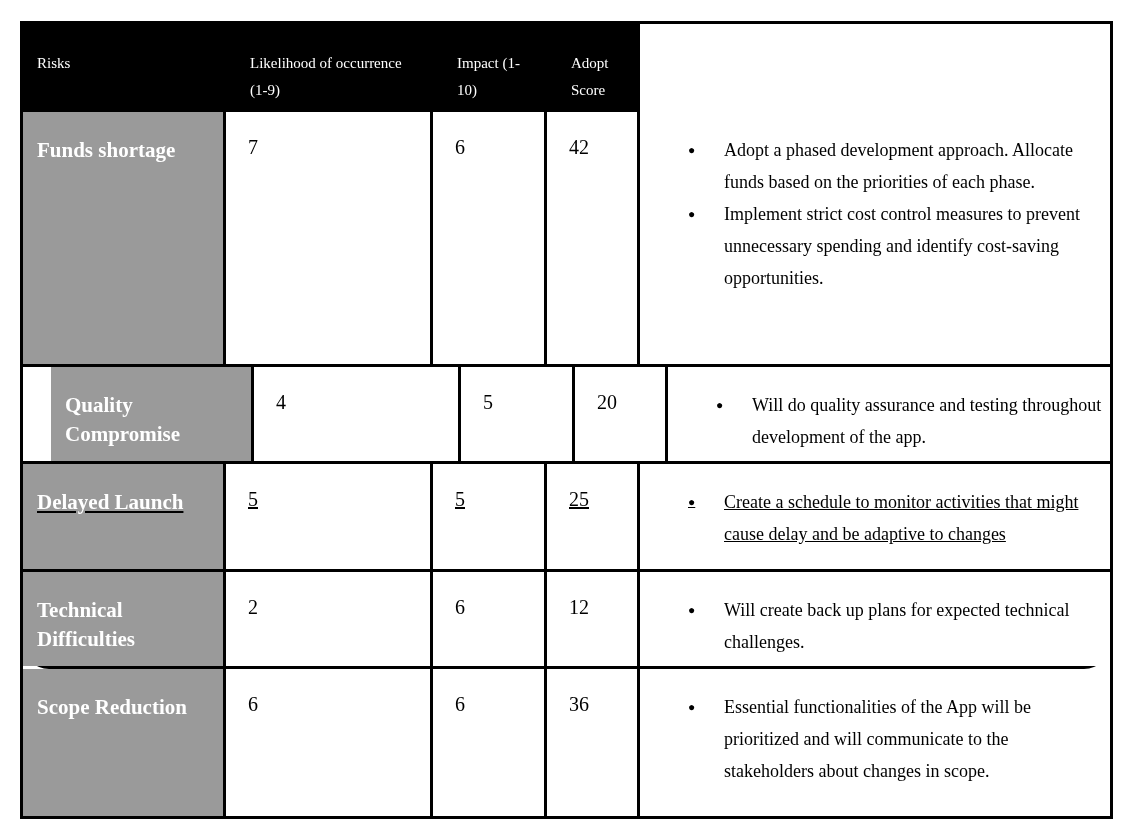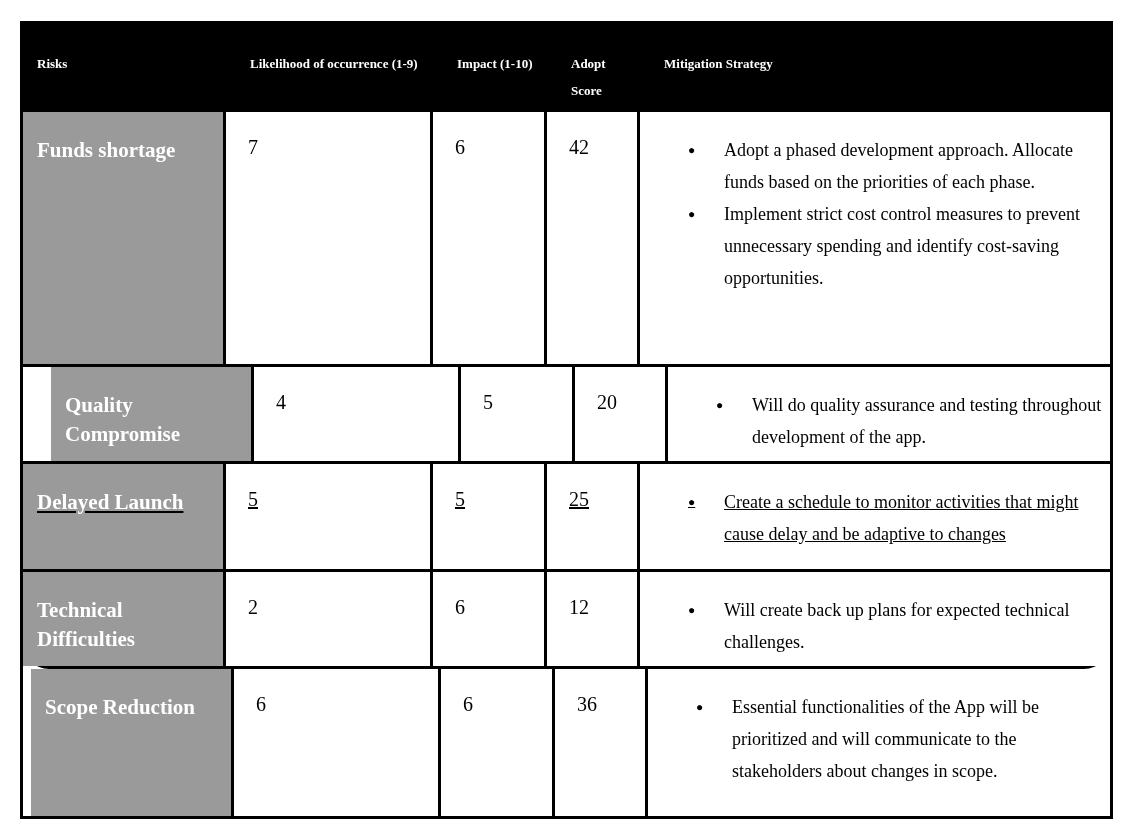--- a/index.html
+++ b/index.html
@@ -28,30 +28,30 @@
     grid-template-columns:203px 207px 114px 93px 1fr;
     border-bottom:3px solid var(--border);
   }
   #table-body .trow:last-child{border-bottom:none;}
   .cell{border-right:3px solid var(--border);}
   .cell:last-child{border-right:none;}
   
   .thead{border-bottom:none;min-height:83px;}
   .thead .cell{
     background:var(--header-bg);color:var(--header-text);
-    font-weight:bold;font-size:13px;line-height:27px;
+    font-weight:normal;font-size:15px;line-height:27px;
     padding:26px 10px 8px 24px;border-right-color:var(--header-bg);
   }
   .thead .cell.c-risk{padding-left:14px;}
   
   #table-body .trow:nth-child(1){min-height:255px;}
   #table-body .trow:nth-child(2){min-height:88px;padding-left:28px;}
   #table-body .trow:nth-child(3){min-height:108px;text-decoration:underline;}
   #table-body .trow:nth-child(4){min-height:88px;border-radius:26px;}
-  #table-body .trow:nth-child(5){min-height:147px;margin-left:8px;}
+  #table-body .trow:nth-child(5){min-height:147px;}
   .risklabel{
     background:var(--risk-bg);color:var(--risk-text);
     font-weight:bold;font-size:21px;line-height:29px;
     padding:24px 14px 8px 14px;
   }
   .num{
     color:var(--body-text);font-size:20px;line-height:30px;
     padding:20px 6px 6px 22px;background:var(--body-bg);
   }
   .c-mit{padding:22px 8px 8px 48px;background:var(--body-bg);}
@@ -67,21 +67,20 @@
 </style>
 </head>
 <body>
 
 <div class="rtable">
   <div class="trow thead">
     <div class="cell c-risk">Risks</div>
     <div class="cell c-like">Likelihood of occurrence (1-9)</div>
     <div class="cell c-impact">Impact (1-10)</div>
     <div class="cell c-score">Adopt Score</div>
-    <div class="cell c-mit-h">Mitigation Strategy</div>
   </div>
   <div id="table-body">
   <div class="trow">
     <div class="cell c-risk risklabel">Funds shortage</div>
     <div class="cell c-like num">7</div>
     <div class="cell c-impact num">6</div>
     <div class="cell c-score num">42</div>
     <div class="cell c-mit">
       <div class="bullets">
             <div class="bullet-item">

